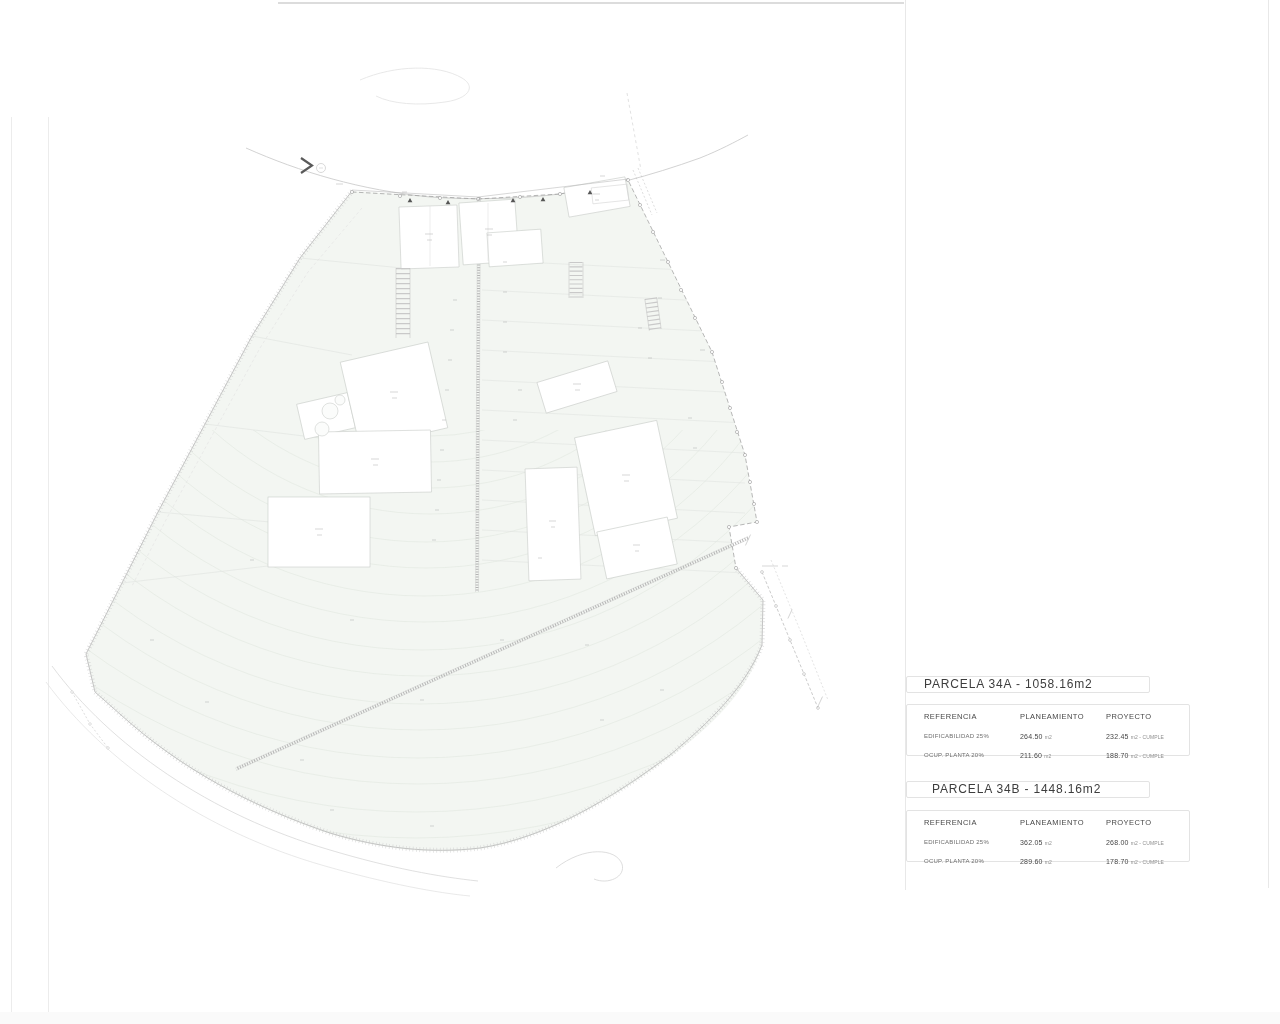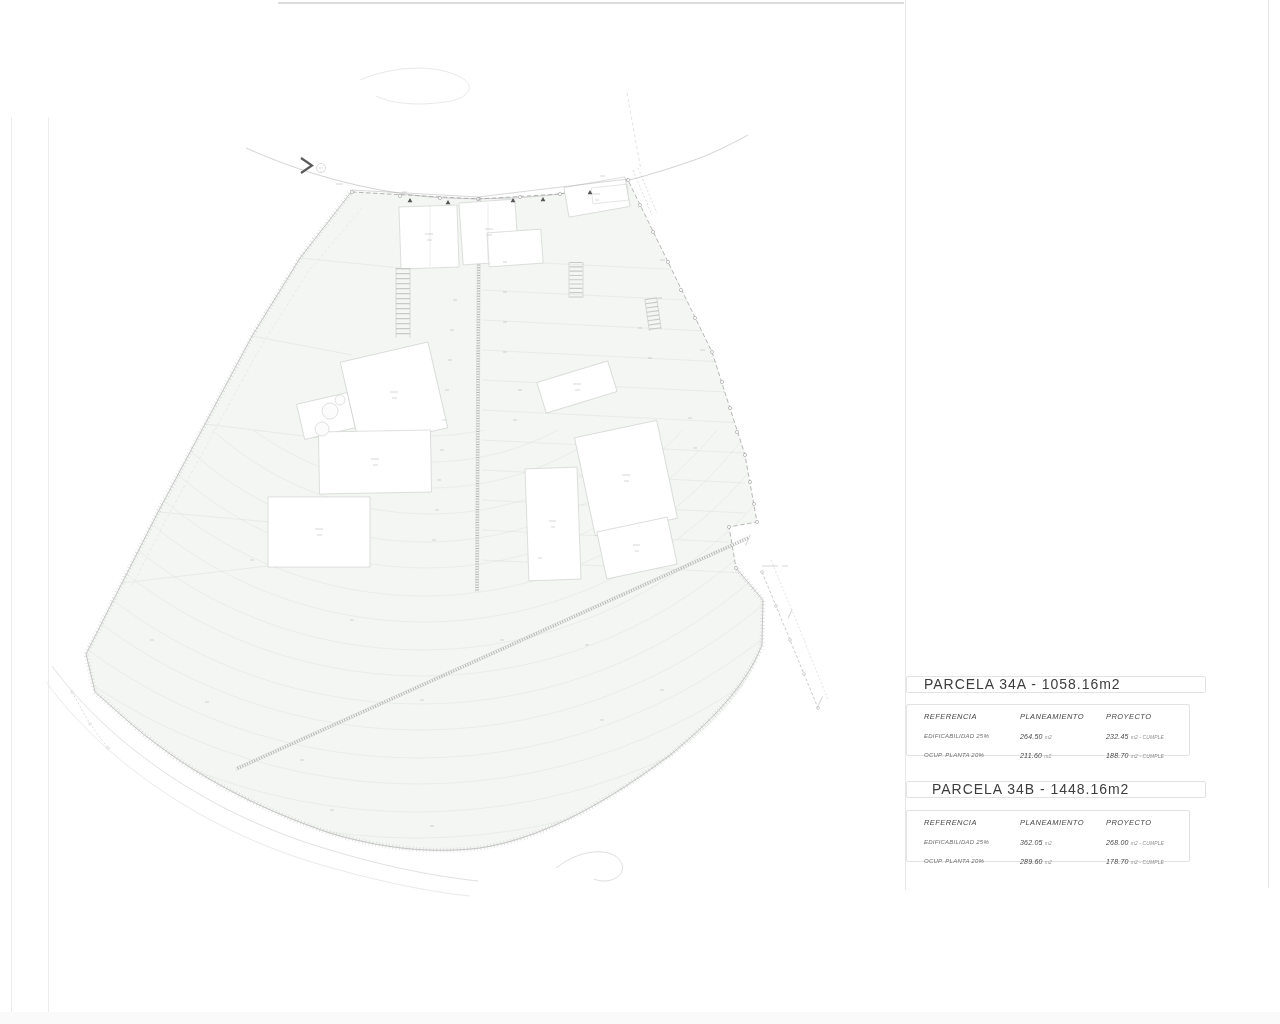--- a/index.html
+++ b/index.html
@@ -8,27 +8,27 @@
     font-family:"Liberation Sans",sans-serif;color:#3f3f3f;
   }
   .hairline{position:absolute;background:#ececec;}
   #plan-svg{position:absolute;left:0;top:0;z-index:1;}
   
   .panel-card{
     position:absolute;background:#ffffff;border:1px solid #e3e3e3;border-radius:2px;
     box-sizing:border-box;z-index:3;
   }
   .title-card{
-    left:906px;width:300px;height:17px;line-height:15px;
-    padding-left:17px;font-size:14px;letter-spacing:.07em;color:#3d3d3d;
+    left:906px;width:244px;height:17px;line-height:15px;
+    padding-left:17px;font-size:12px;letter-spacing:.07em;color:#3d3d3d;
   }
   .data-card{
     left:906px;width:284px;height:52px;padding:7px 0 0 17px;
   }
-  .tbl{display:grid;grid-template-columns:96px 86px 85px;grid-auto-rows:auto;row-gap:9px;font-style:italic;}
+  .tbl{display:grid;grid-template-columns:96px 86px 85px;grid-auto-rows:auto;row-gap:9px;}
   .tbl .hdr{font-size:7.5px;letter-spacing:.06em;color:#474747;padding-bottom:2px;}
   .tbl .ref{font-size:6px;letter-spacing:.04em;color:#6d6d6d;line-height:9px;}
   .tbl .val{font-size:7px;letter-spacing:.03em;color:#474747;line-height:9px;}
   .tbl .unit{font-size:5px;color:#8f8f8f;letter-spacing:.02em;padding-left:2px;}
   .bottom-strip{position:absolute;left:0;top:1012px;width:1280px;height:12px;background:#fafafa;z-index:0;}
 </style>
 </head>
 <body>
 
 <div class="hairline" style="left:11px;top:117px;width:1px;height:898px;"></div>

